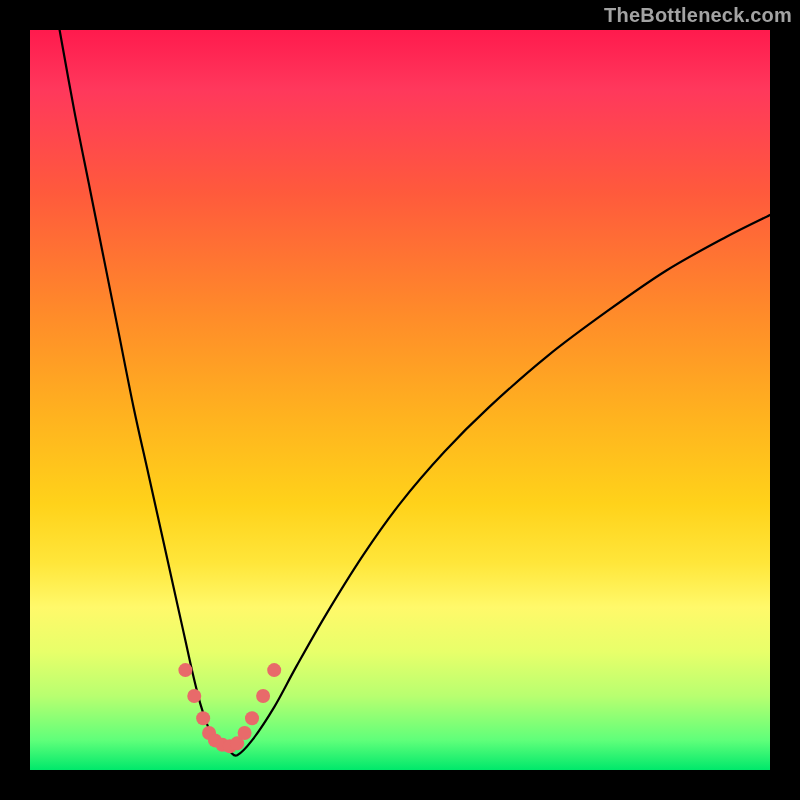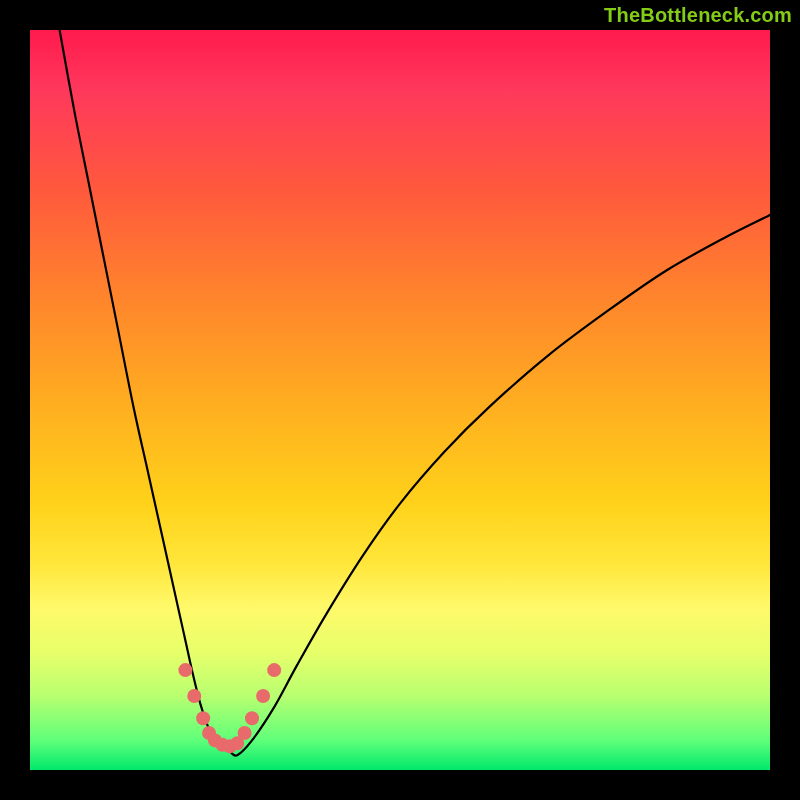--- a/index.html
+++ b/index.html
@@ -32,21 +32,21 @@
       #5fff7a 96%,
       #00e86b 100%
     );
   }
   .attribution {
     position: absolute;
     top: 4px;
     right: 8px;
     font-size: 20px;
     font-weight: 600;
-    color: #84cc16;
+    color: #a3a3a3;
     letter-spacing: 0.2px;
     user-select: none;
   }
   svg.plot {
     position: absolute;
     left: 0;
     top: 0;
     width: 740px;
     height: 740px;
   }

